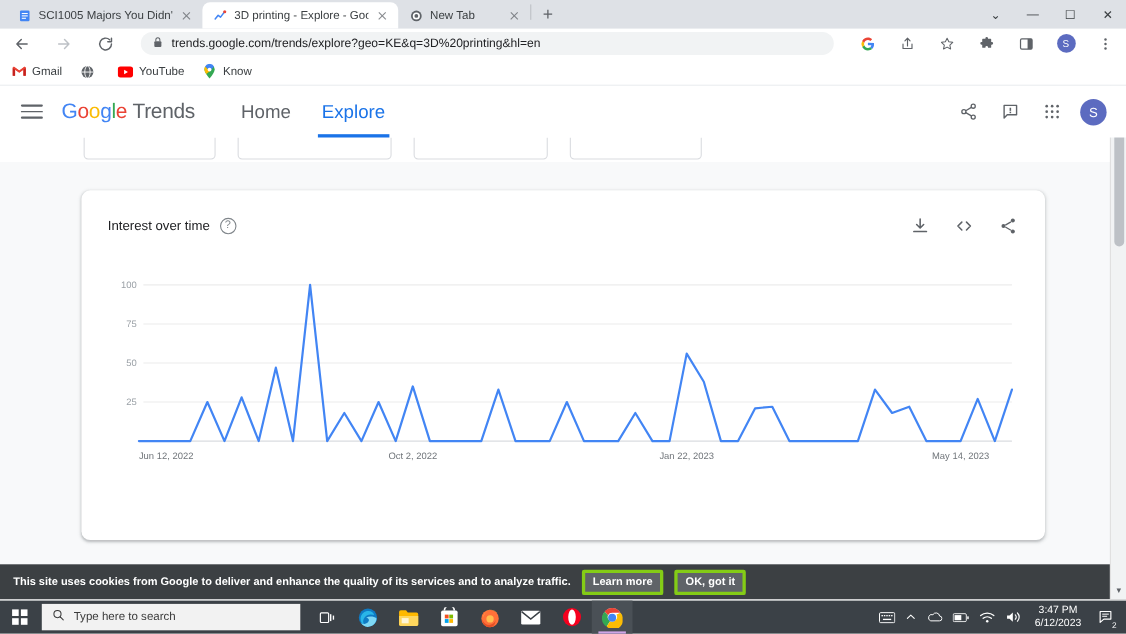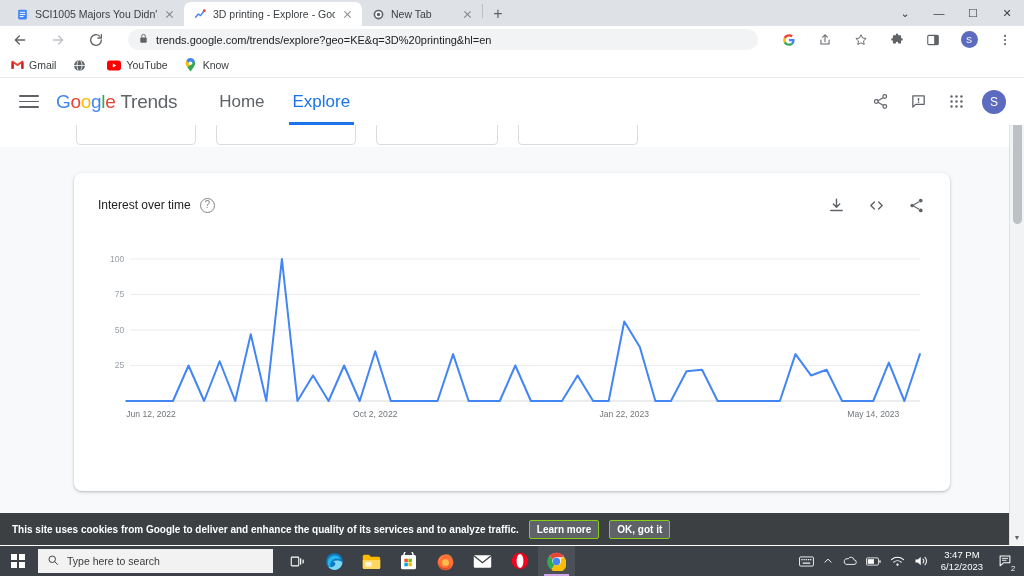--- a/index.html
+++ b/index.html
@@ -124,21 +124,21 @@
   .xtick { font-size: 8.5px; fill: #70757a; font-family: "Liberation Sans", sans-serif; }
 
   
   .cookiebar {
     position: absolute; left: 0; right: 0; bottom: 0; height: 28px;
     background: #3c4043; display: flex; align-items: center; padding: 16px 12px; gap: 10px;
   }
   .cookietext { color: #fff; font-size: 10px; font-weight: bold; }
   .cookiebtn {
     color: #fff; font-size: 10px; font-weight: bold; padding: 3px 7px;
-    border: 1px solid #84cc16; background: #5f6368; border-radius: 2px;
+    border: 3px solid #84cc16; background: #5f6368; border-radius: 2px;
   }
 
   
   .scrollbar {
     position: absolute; right: 0; top: 0; width: 15px; height: 467px;
     background: #f1f3f4; border-left: 1px solid #e0e0e0;
   }
   .sb-arrow { height: 15px; display: flex; align-items: center; justify-content: center;
     font-size: 7px; color: #5f6368; }
   .sb-arrow.bottom { position: absolute; bottom: 0; left: 0; right: 0; }

